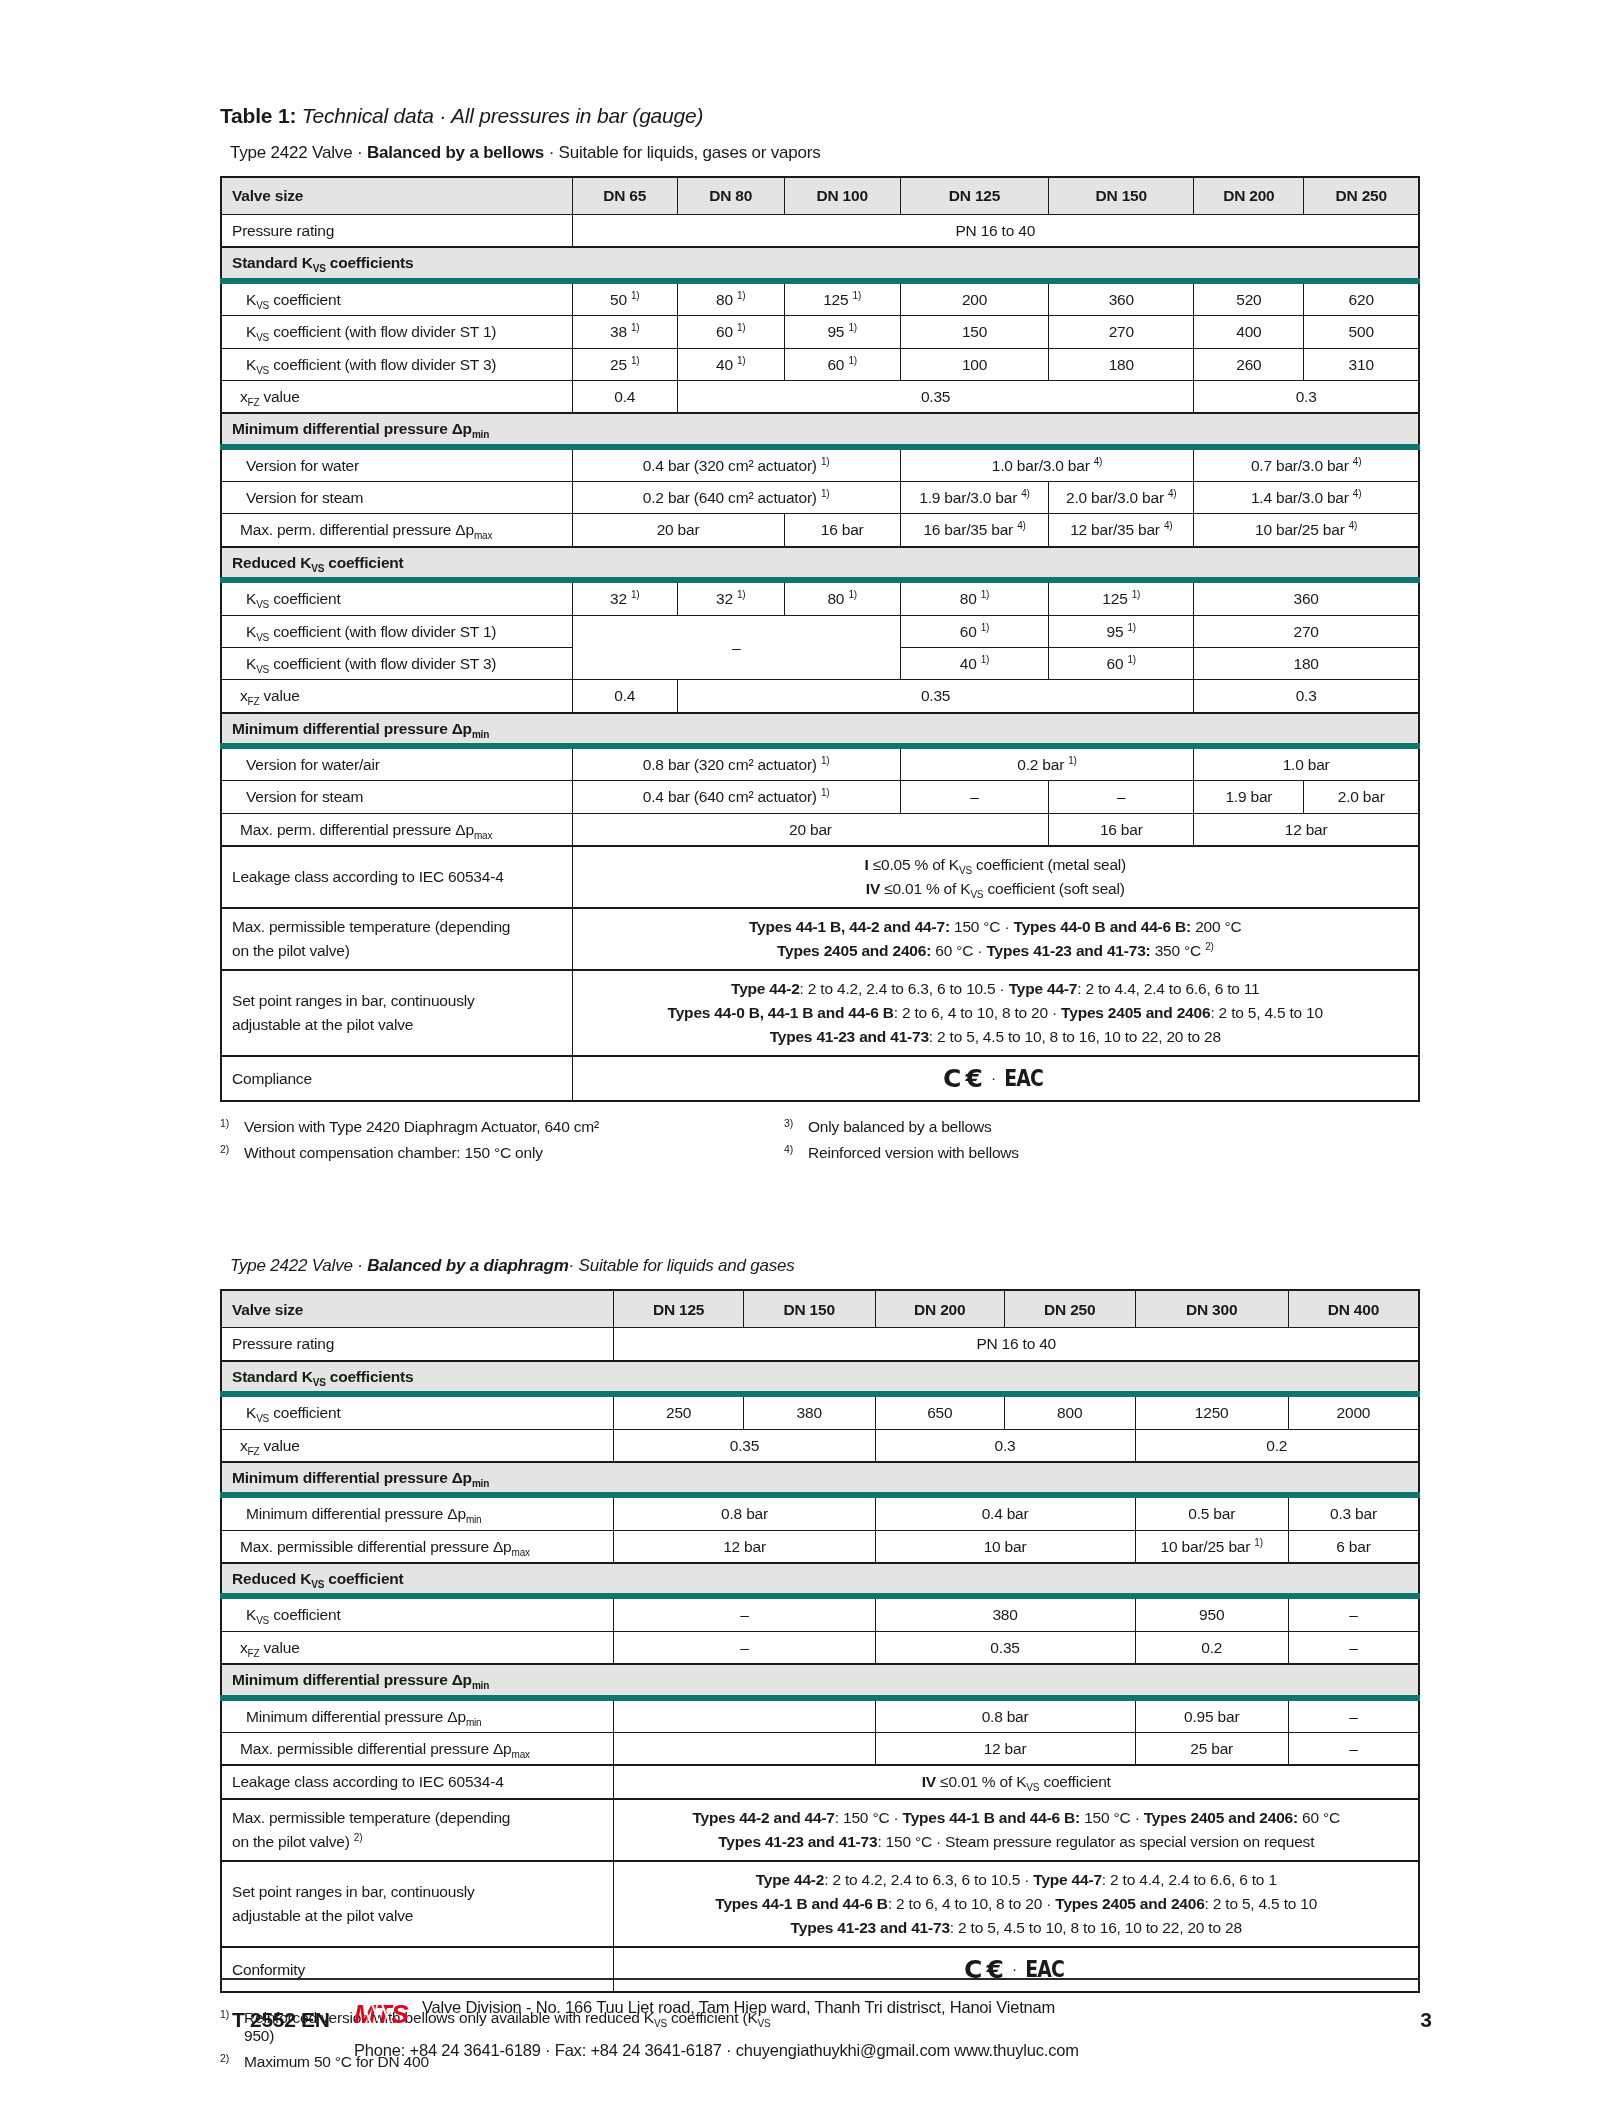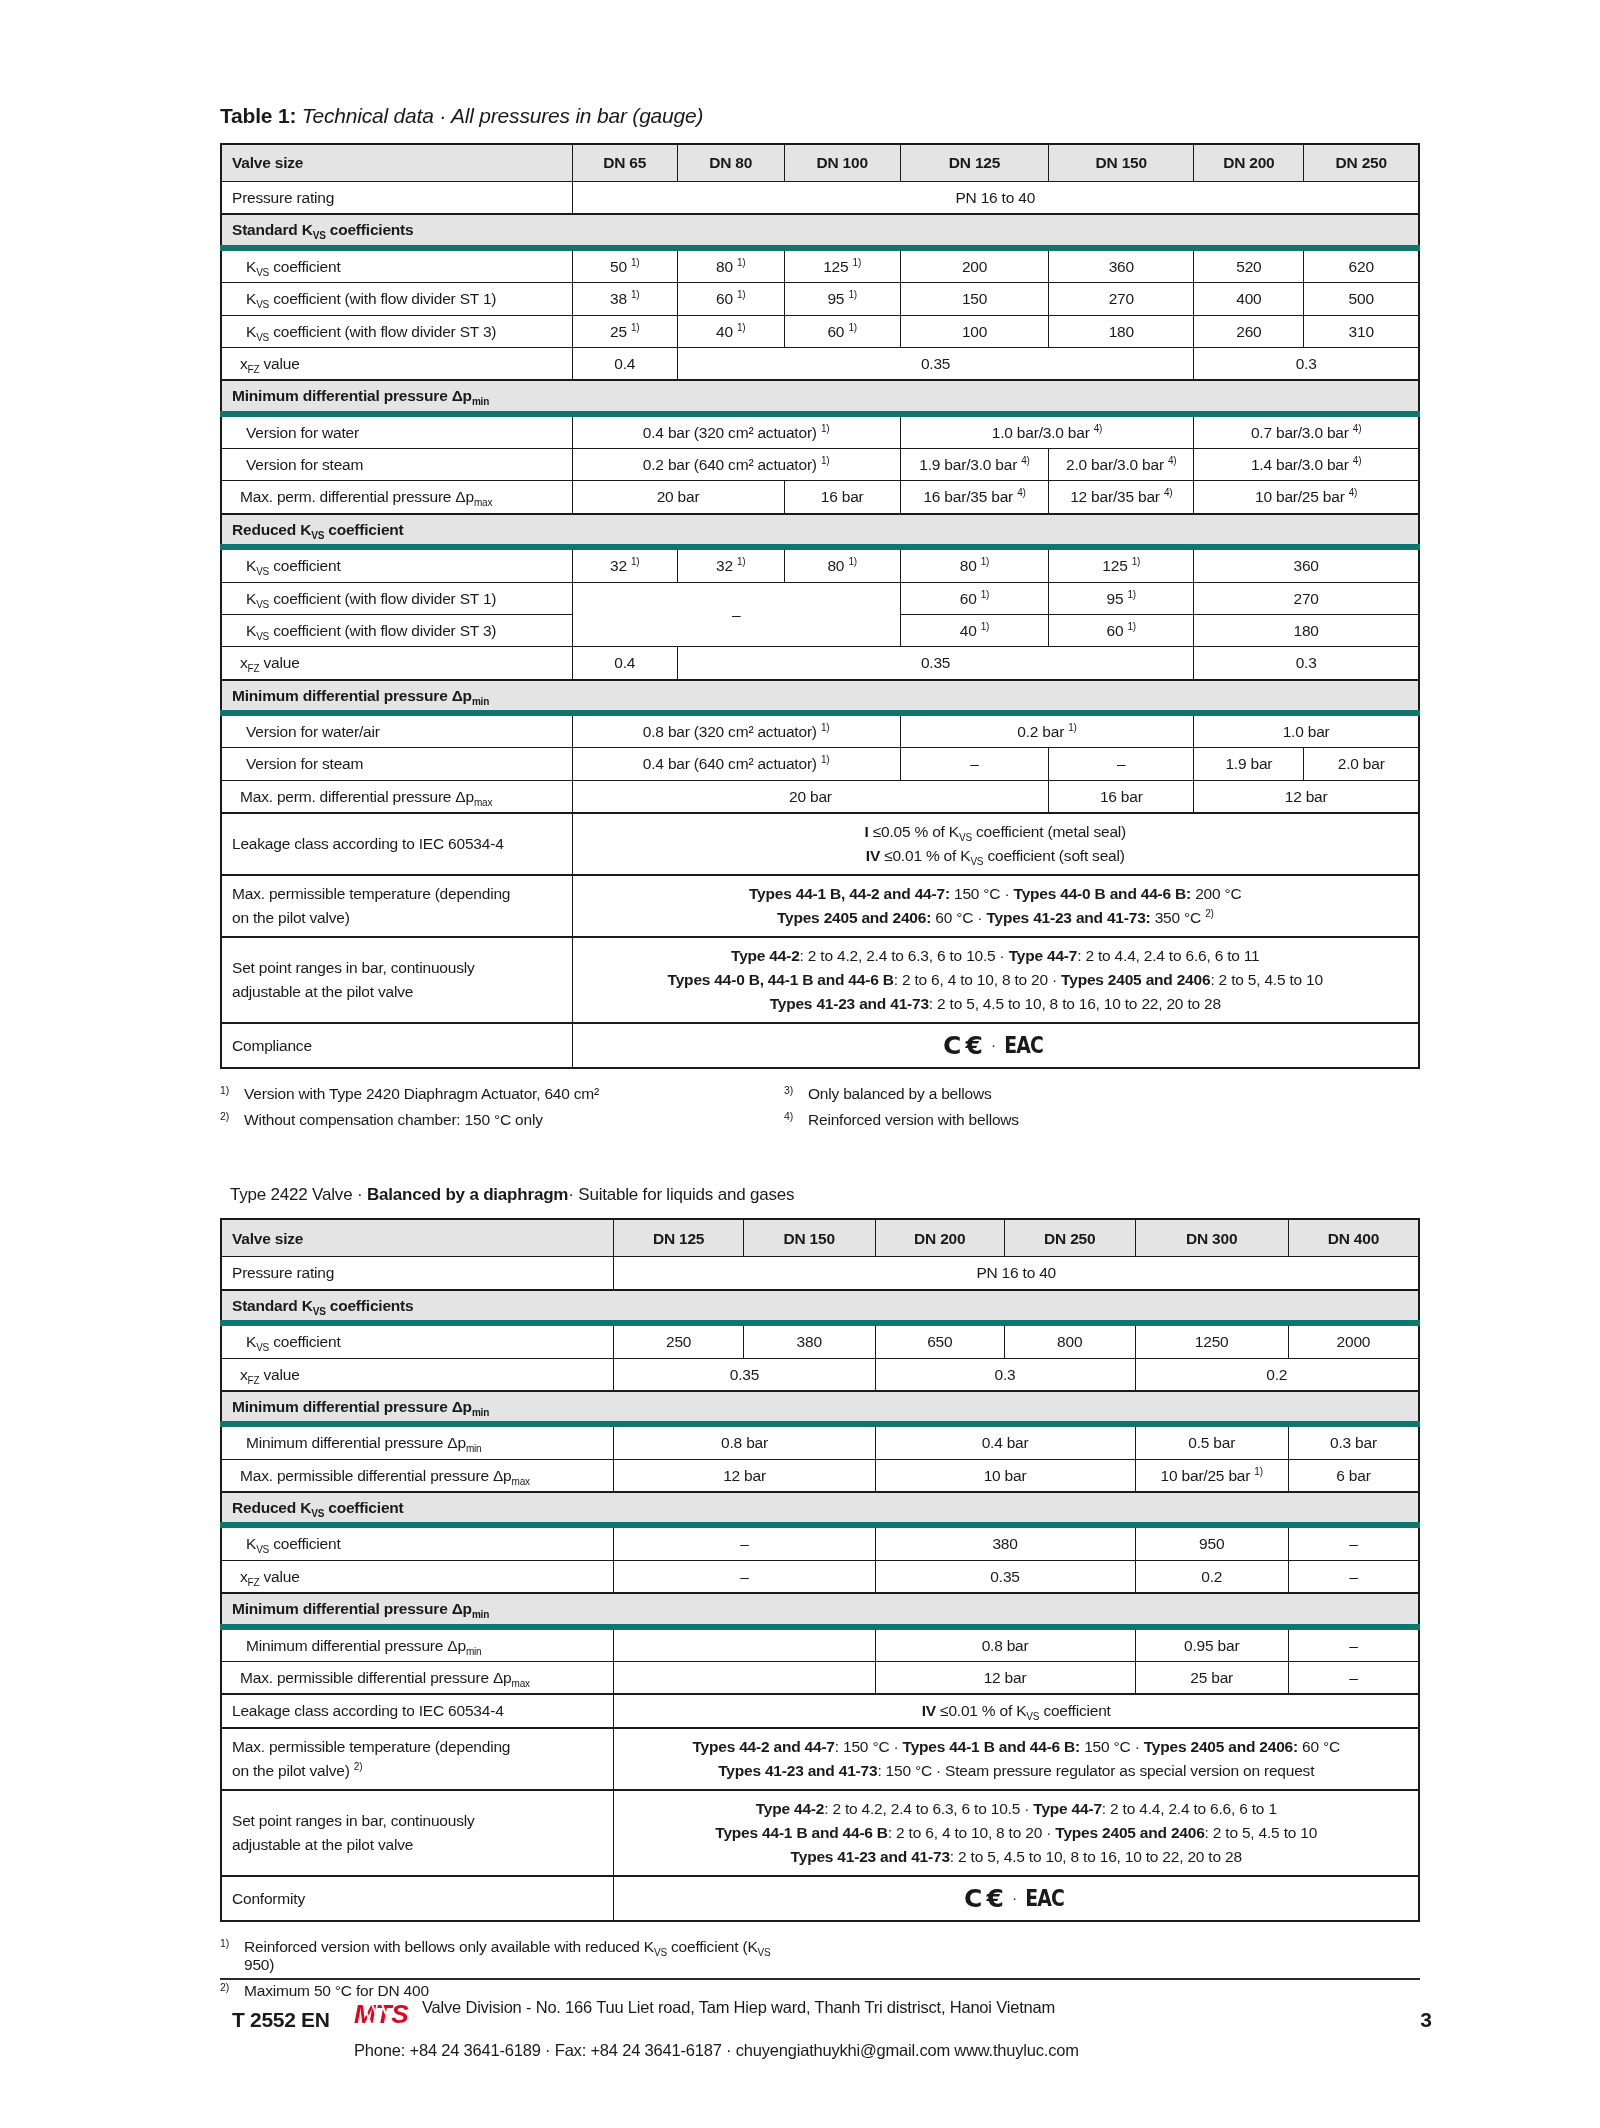--- a/index.html
+++ b/index.html
@@ -3,21 +3,21 @@
 <meta charset="utf-8">
 <style>
   html,body{margin:0;padding:0;background:#ffffff;}
   .page{position:relative;width:1600px;height:2128px;background:#fff;overflow:hidden;
         font-family:"Liberation Sans",sans-serif;color:#1a1a1a;}
   .content{position:absolute;left:220px;top:104px;width:1200px;}
   .title{font-size:21px;letter-spacing:-0.2px;margin-bottom:15px;}
   .t-bold{font-weight:bold;}
   .t-ital{font-style:italic;}
   .subtitle{font-size:17px;margin:0 0 13px 10px;letter-spacing:-0.2px;}
-  .subtitle2{margin-top:48px;}
+  .subtitle2{margin-top:86px;font-style:italic;}
   table{border-collapse:collapse;width:100%;table-layout:fixed;border:2px solid #1a1a1a;}
   td{border:1px solid #1a1a1a;font-size:15.5px;padding:6px 6px;vertical-align:middle;
      letter-spacing:-0.2px;line-height:1.25;}
   td.val{text-align:center;}
   td.lbl{text-align:left;}
   tr.hdr td{background:#e4e4e4;font-weight:bold;height:24px;}
   td.sec{background:#e4e4e4;border-top:2px solid #1a1a1a;border-bottom:6px solid #0f766e;
          font-weight:bold;padding:5px 10px;}
   tr.thick td{border-top:2px solid #1a1a1a;}
   tr.tall td{line-height:1.55;}
@@ -49,20 +49,21 @@
 </head>
 <body>
 
 <div class="page">
   <div class="content">
 
     <div class="title">
       <span class="t-bold">Table 1:</span><span class="t-ital"> Technical data · All pressures in bar (gauge)</span>
     </div>
 
+    <div class="subtitle">Type 2422 Valve · <b>Balanced by a bellows</b> · Suitable for liquids, gases or vapors</div>
 
     <table>
         <colgroup>
           <col style="width:29.3%">
           <col style="width:8.8%">
           <col style="width:8.9%">
           <col style="width:9.7%">
           <col style="width:12.4%">
           <col style="width:12.1%">
           <col style="width:9.2%">

